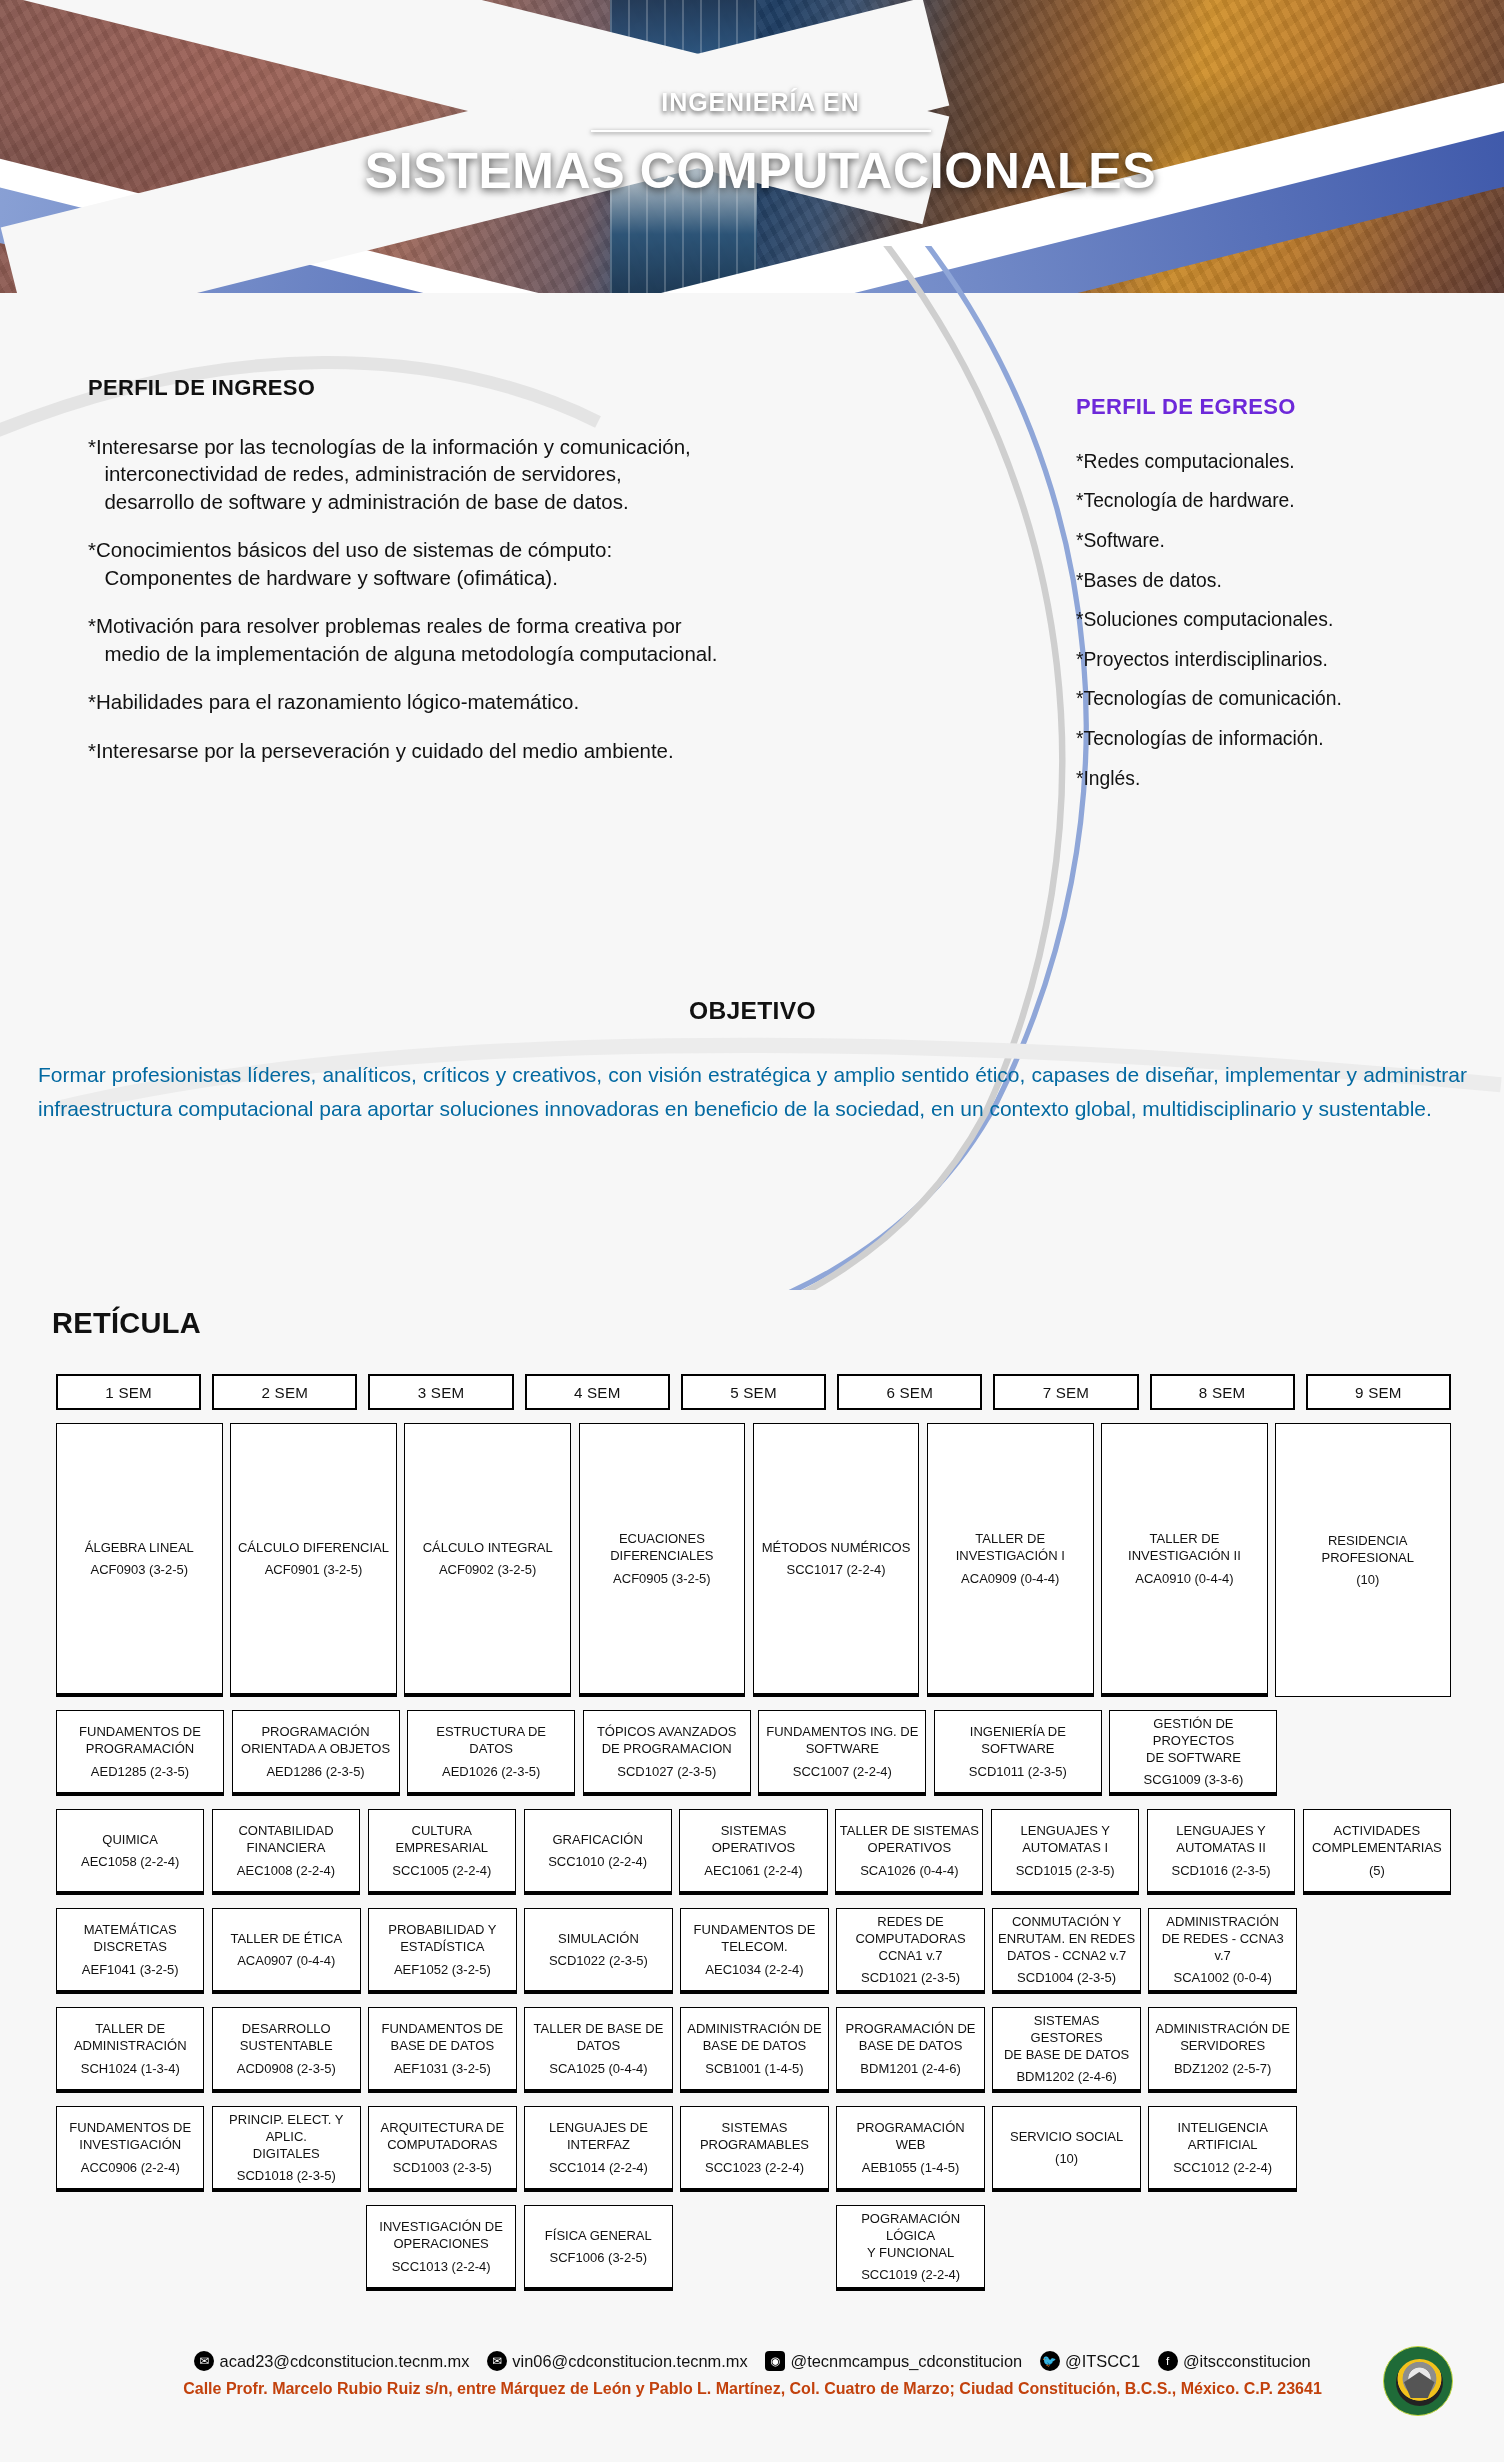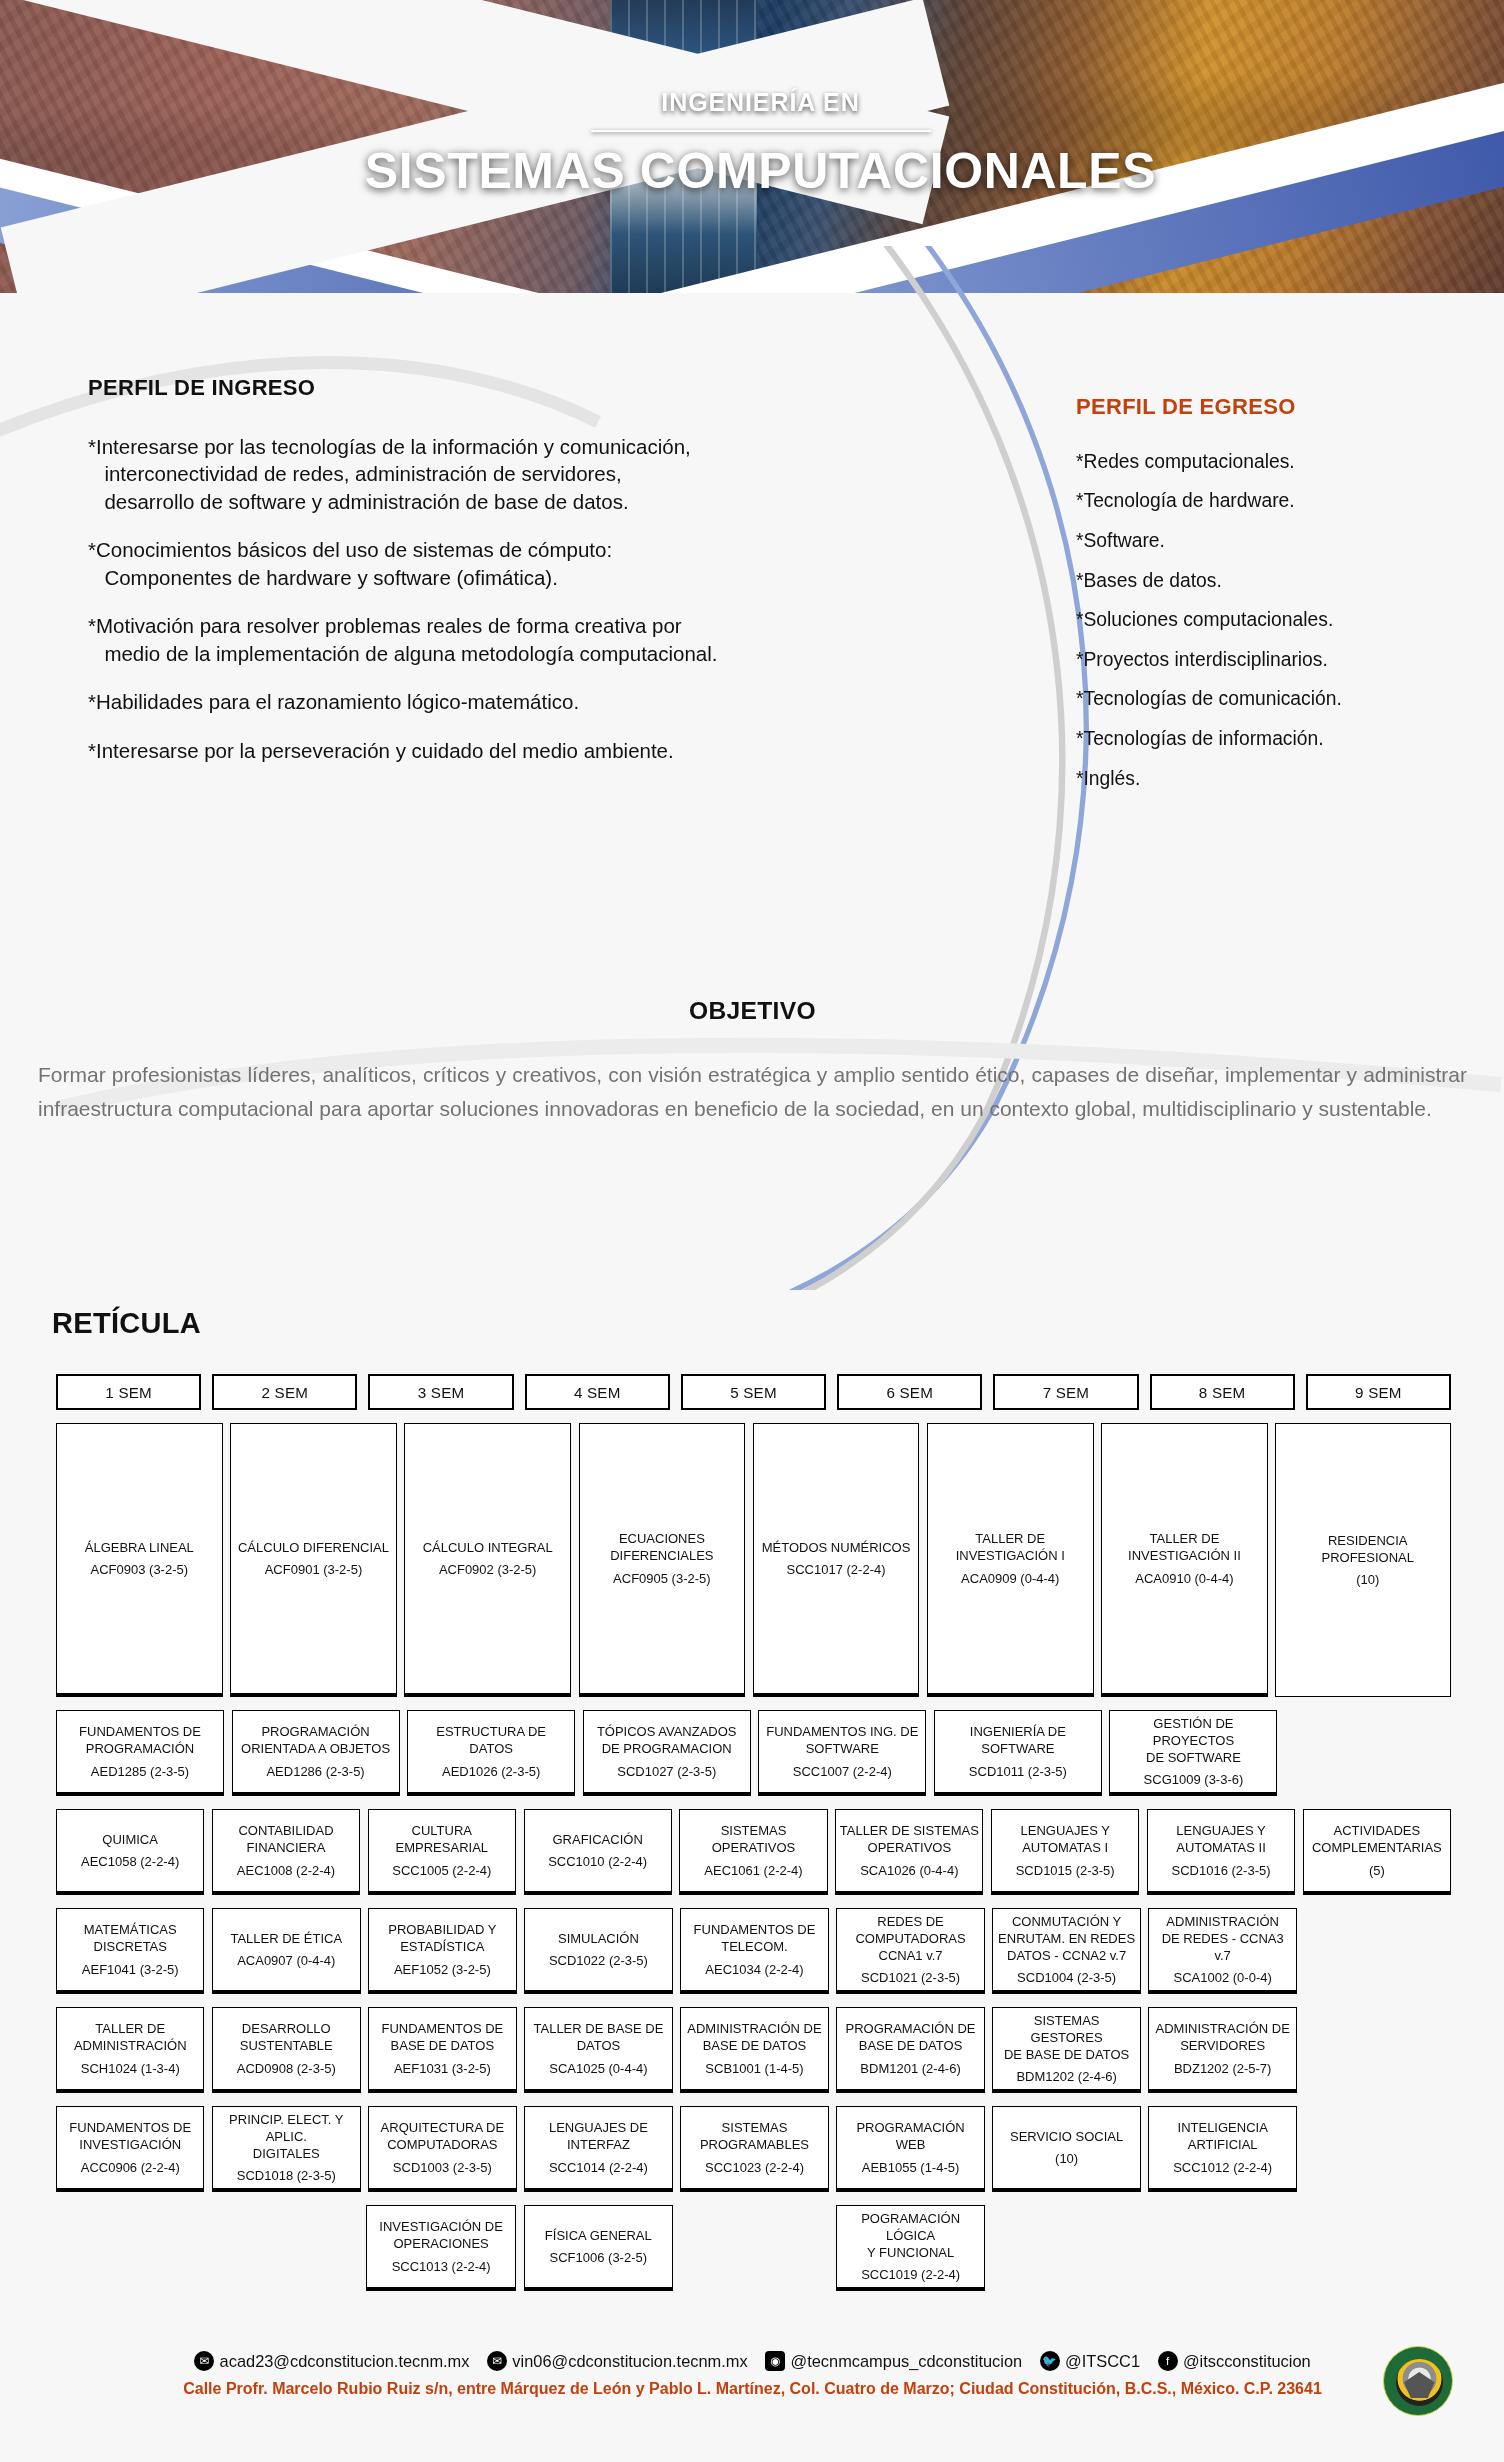--- a/index.html
+++ b/index.html
@@ -76,34 +76,34 @@
   .chev-white2-r{ left: 1595px; top: 218px; width: 950px; height: 111px; background:#f7f7f7; transform: rotate(166deg); }
 
   
   .arcs { position: absolute; left:0; top: 246px; width: 1505px; height: 1044px; z-index: 1; }
 
   
   .profiles { position: absolute; left: 0; top: 375px; width: 1505px; z-index: 3; }
   .col-ingreso { position: absolute; left: 88px; top: 0;  width: 809px; }
   .col-egreso  { position: absolute; left: 1076px; top: 19.3px; width: 410px; }
   .sec-head-ing { font-size: 22px; font-weight: bold; color:#111; letter-spacing:0.3px; }
-  .sec-head-egr { font-size: 22px; font-weight: bold; color:#c2410c; letter-spacing:0.3px; }
+  .sec-head-egr { font-size: 22px; font-weight: bold; color:#6d28d9; letter-spacing:0.3px; }
   .ing-list { margin-top: 32px; }
   .ing-item {
     font-size: 20.5px; color:#111; line-height: 1.34; margin-bottom: 21px;
     padding-left: 16.4px; text-indent: -16.4px; white-space: pre-line;
   }
   .egr-list { margin-top: 30.5px; }
   .egr-item { font-size: 19.3px; color:#111; margin-bottom: 17.6px; }
 
   
   .objetivo { position: absolute; left: 0; top: 997px; width: 1505px; z-index: 3; }
   .obj-title { text-align:center; font-size: 24.6px; font-weight: bold; color:#111; letter-spacing:0.3px; }
   .obj-body {
-    margin: 33px 38px 0 38px; font-size: 21px; color:#737373; line-height: 1.62;
+    margin: 33px 38px 0 38px; font-size: 21px; color:#0369a1; line-height: 1.62;
     text-align: justify;
   }
 
   
   .reticula-wrap { position: absolute; left: 0; top: 1307px; width: 1505px; z-index: 3; }
   .ret-title { margin-left: 52px; font-size: 29px; font-weight: bold; color:#111; letter-spacing: 0.3px; }
 
   .grid { margin: 34px 0 0 56px; width: 1395px; }
   .grid-head { display: flex; gap: 11px; }
   .sem-head {

